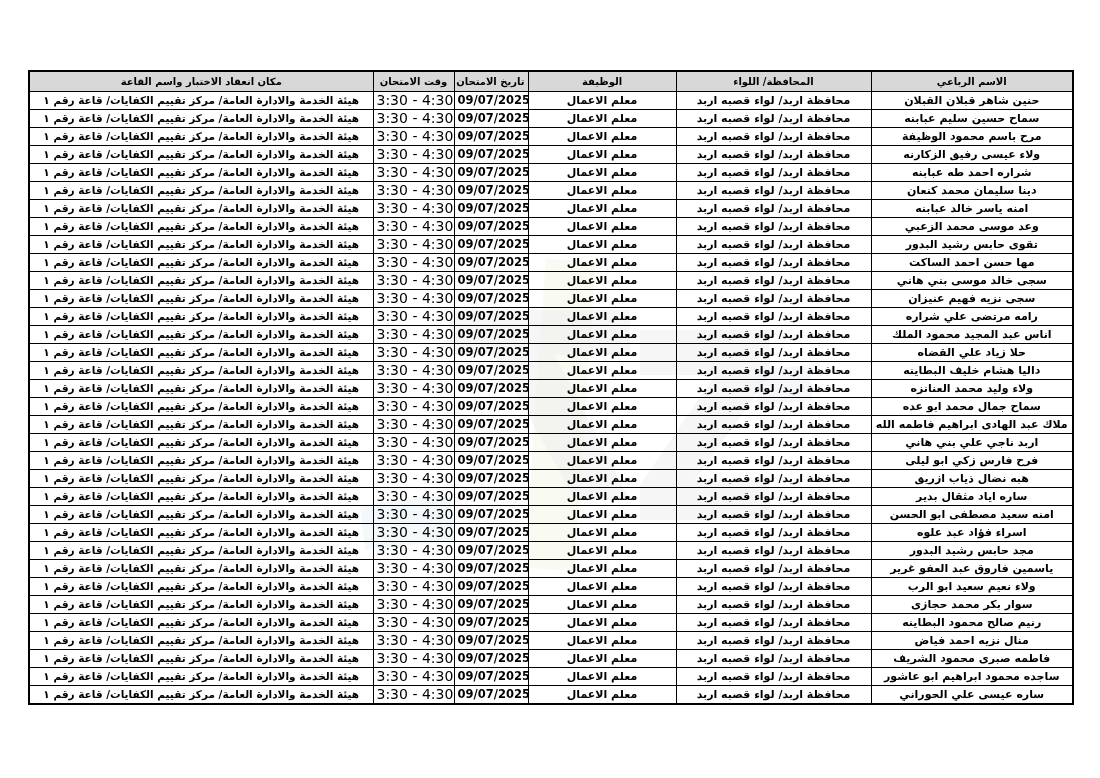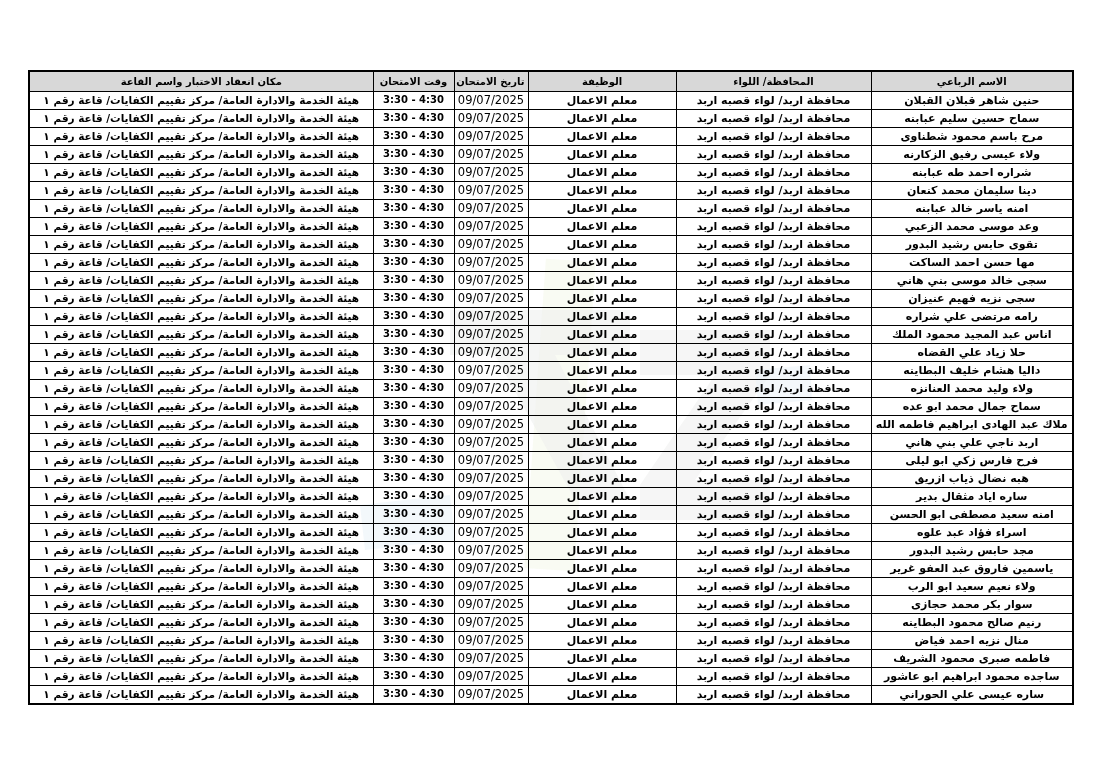--- a/index.html
+++ b/index.html
@@ -48,22 +48,22 @@
     height:19px;
   }
   tbody td{
     font-size:11px;
     font-weight:600;
     height:17px;
     line-height:1.05;
   }
   td.cell-location{font-size:10.5px;}
   td.ltr{direction:ltr;}
-  td.cell-time{font-size:10px;font-weight:700;text-align:center;}
-  td.cell-date{font-size:11.5px;font-weight:400;}
+  td.cell-time{font-size:14px;font-weight:400;text-align:center;}
+  td.cell-date{font-size:11.5px;font-weight:700;}
 </style>
 </head>
 <body>
 
 <svg class="watermark" viewBox="0 0 520 330" xmlns="http://www.w3.org/2000/svg" aria-hidden="true">
   <polygon points="235,10 285,10 285,320 235,320" fill="#dbe7b6" opacity="0.55" transform="rotate(4 260 165)"></polygon>
   <polygon points="150,60 330,60 330,105 255,105 330,250 275,250 195,105 150,105" fill="#c6cac6" opacity="0.6"></polygon>
   <polygon points="340,80 470,80 470,125 395,230 470,230 470,270 340,270 340,235 415,125 340,125" fill="#c6cac6" opacity="0.55"></polygon>
   <polygon points="60,255 150,245 155,290 65,300" fill="#bcd6ea" opacity="0.6"></polygon>
   <polygon points="455,120 510,115 512,150 458,155" fill="#bcd6ea" opacity="0.5"></polygon>
@@ -102,21 +102,21 @@
   <tr>
     <td class="cell-name">سماح حسين سليم عبابنه</td>
     <td class="cell-governorate">محافظة اربد/ لواء قصبه اربد</td>
     <td class="cell-job">معلم الاعمال</td>
     <td class="cell-date ltr">09/07/2025</td>
     <td class="cell-time ltr">3:30 - 4:30</td>
     <td class="cell-location">هيئة الخدمة والادارة العامة/ مركز تقييم الكفايات/ قاعة رقم ١</td>
   </tr>
 
   <tr>
-    <td class="cell-name">مرح باسم محمود شطناوى</td>
+    <td class="cell-name">مرح باسم محمود الوظيفة</td>
     <td class="cell-governorate">محافظة اربد/ لواء قصبه اربد</td>
     <td class="cell-job">معلم الاعمال</td>
     <td class="cell-date ltr">09/07/2025</td>
     <td class="cell-time ltr">3:30 - 4:30</td>
     <td class="cell-location">هيئة الخدمة والادارة العامة/ مركز تقييم الكفايات/ قاعة رقم ١</td>
   </tr>
 
   <tr>
     <td class="cell-name">ولاء عيسى رفيق الزكارنه</td>
     <td class="cell-governorate">محافظة اربد/ لواء قصبه اربد</td>

